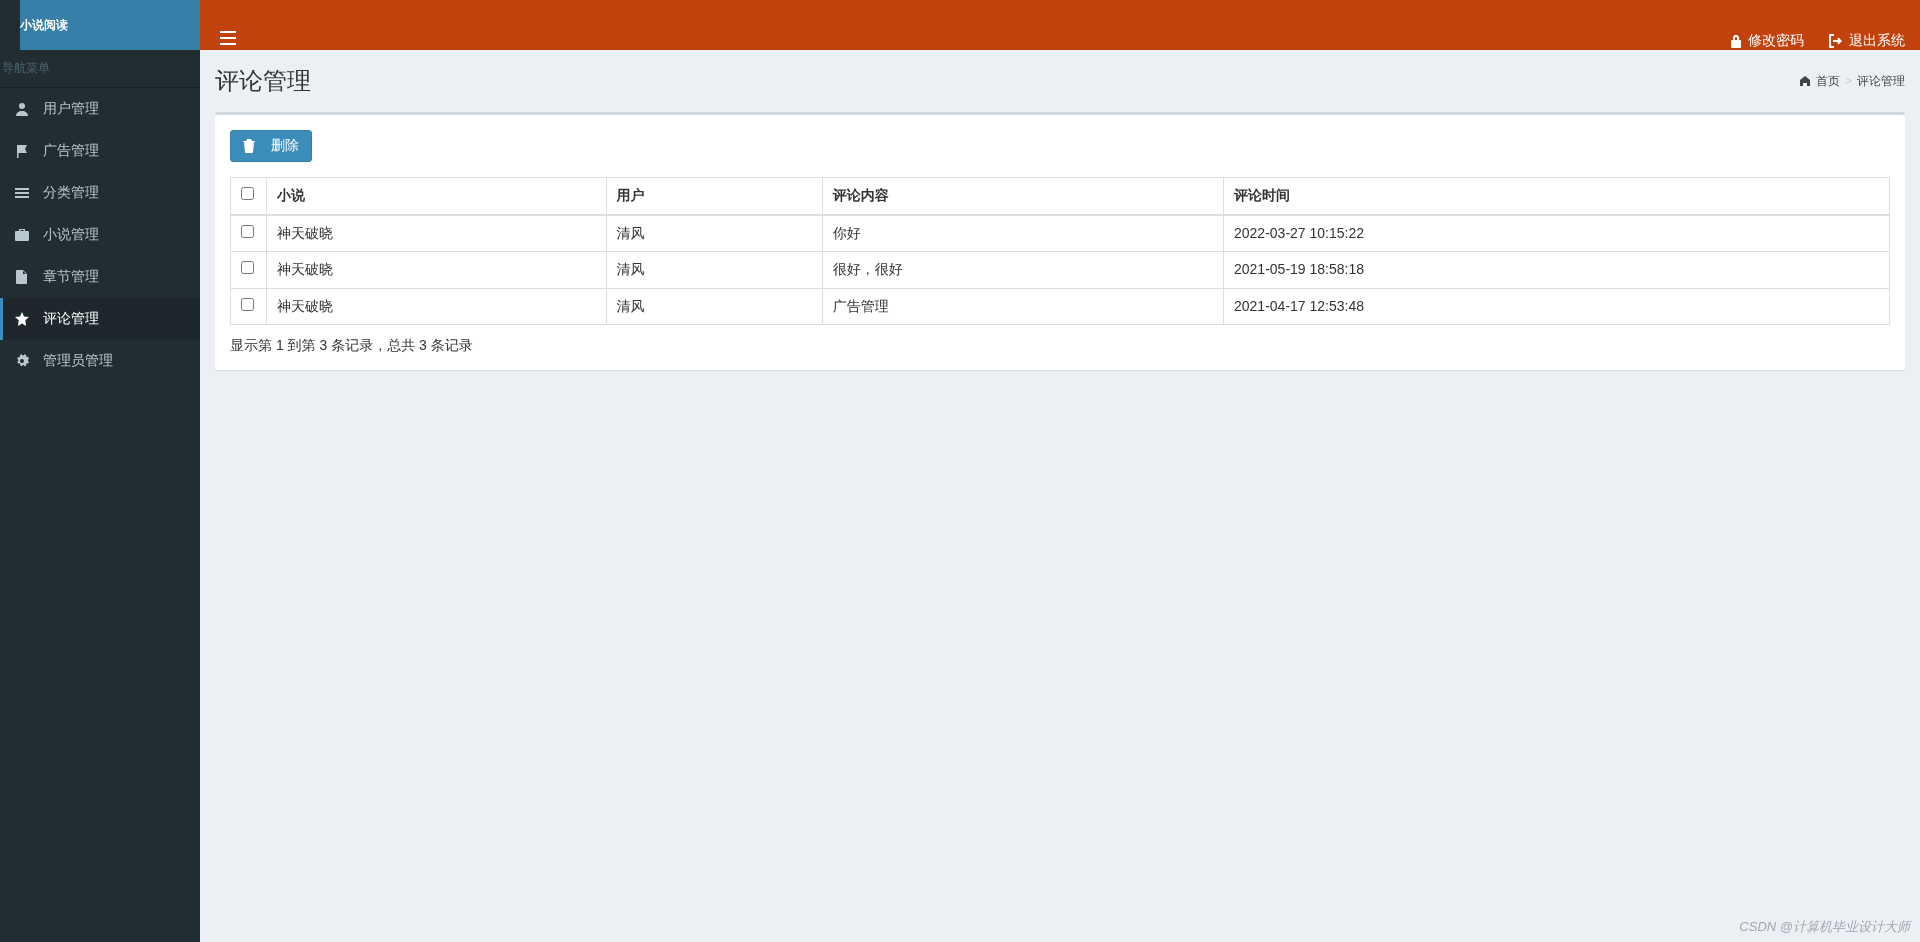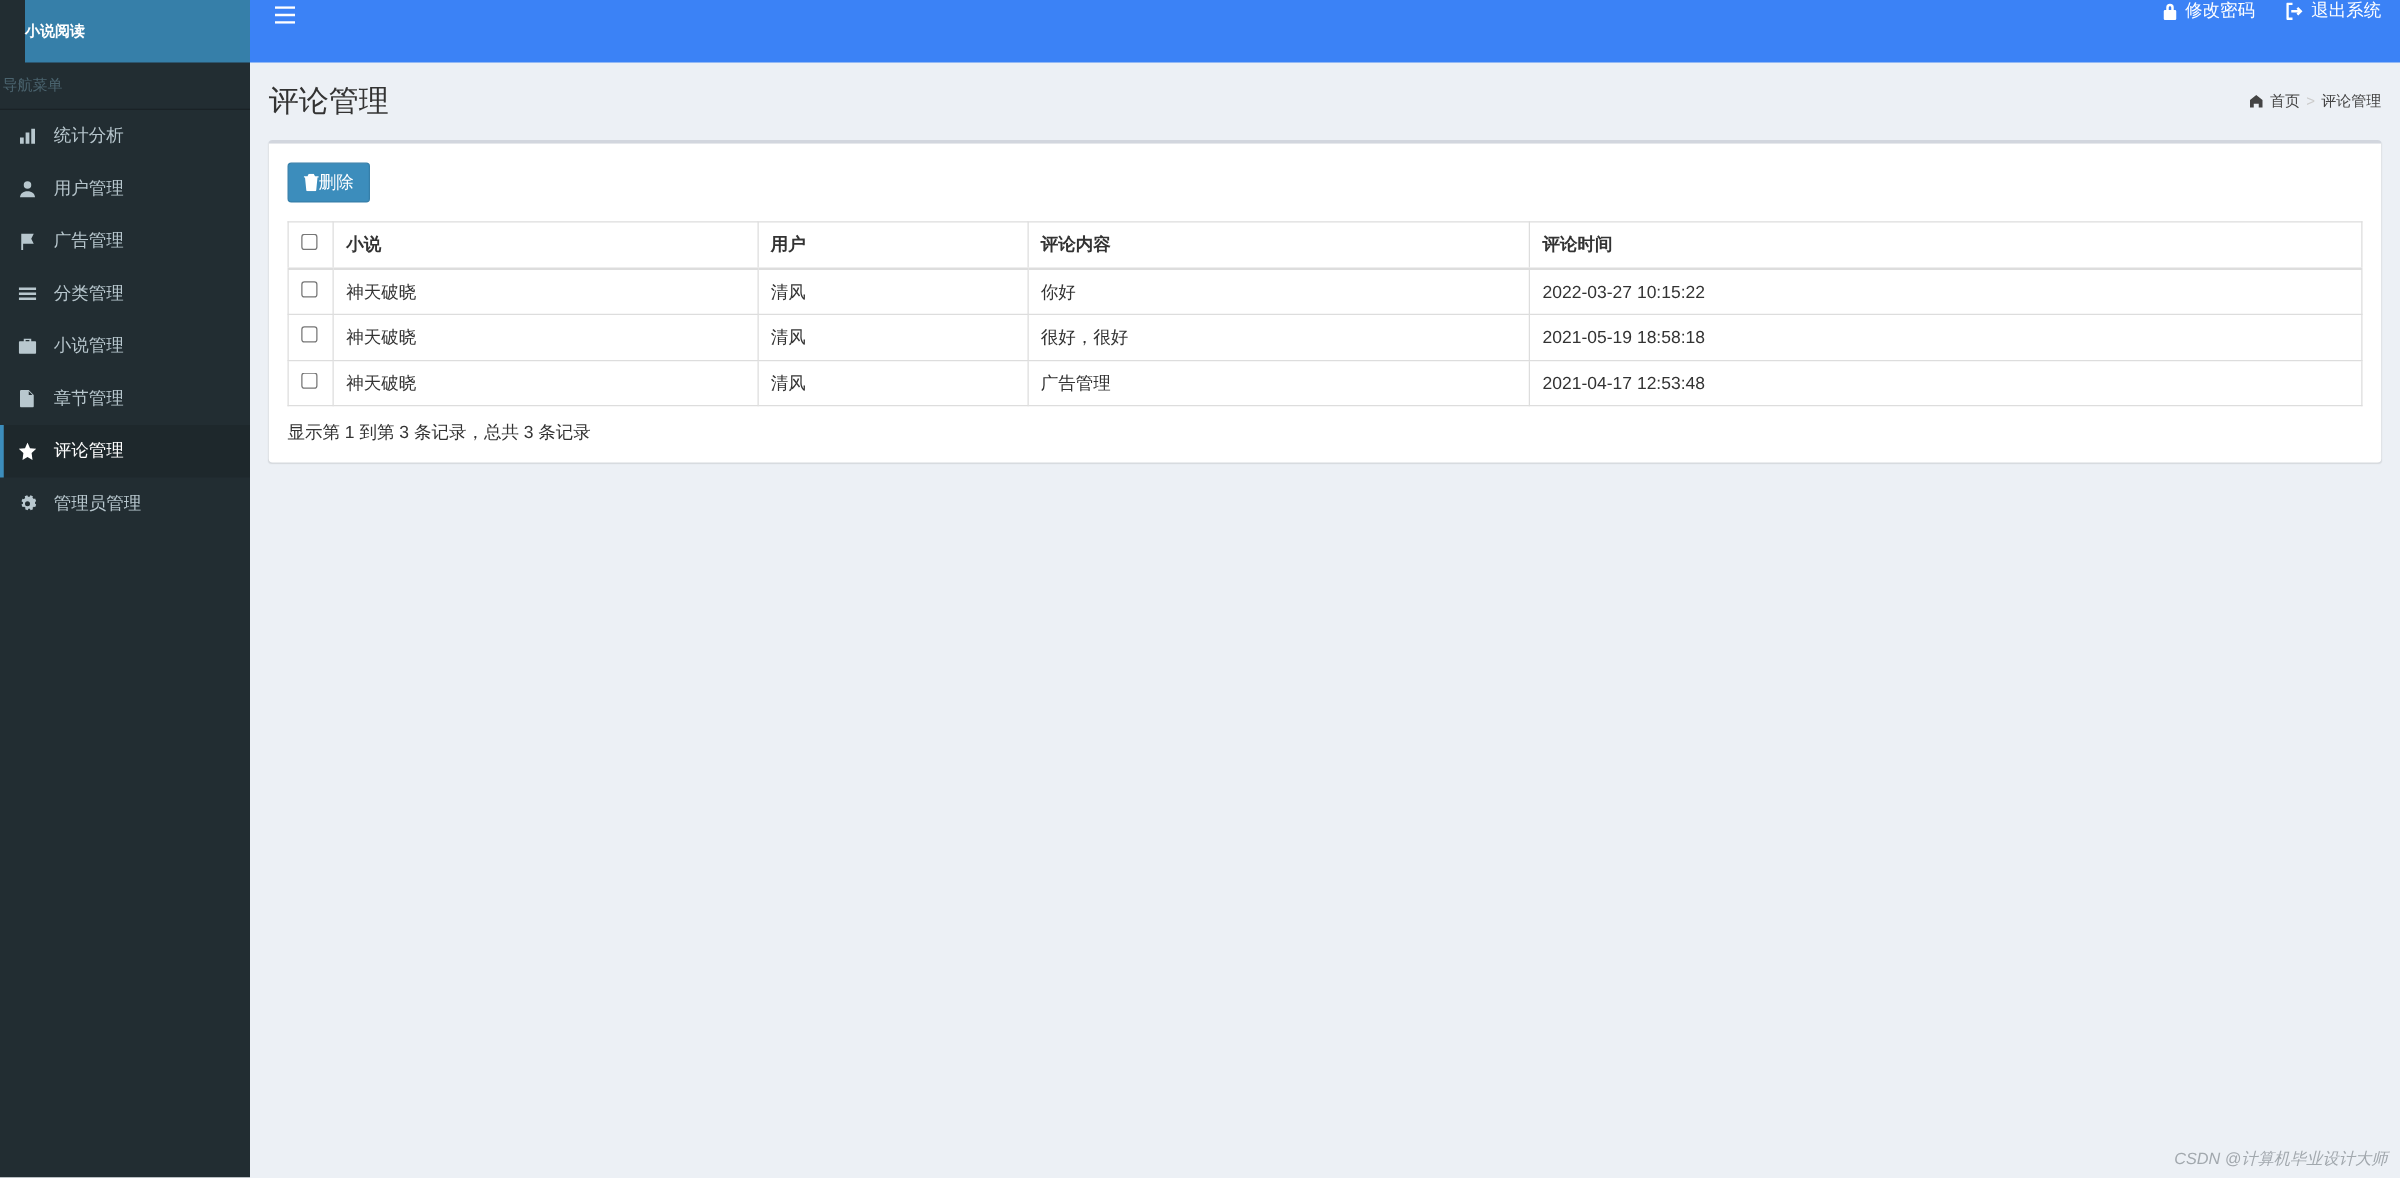--- a/index.html
+++ b/index.html
@@ -12,40 +12,40 @@
     .logo { background: #367fa9; height: 50px; display: flex; align-items: center; color: #fff; font-weight: bold; font-size: 12px; margin-left: 20px; }
     .nav-header { padding: 10px 15px 10px 2px; color: #4b646f; font-size: 12px; border-bottom: 1px solid #1a2226; }
     .nav-item { display: flex; align-items: center; padding: 12px 15px; color: #b8c7ce; cursor: pointer; }
     .nav-item.active { background: #1e282c; color: #fff; border-left: 3px solid #3c8dbc; padding-left: 12px; }
     .nav-item .icon { width: 20px; display: inline-flex; align-items: center; justify-content: flex-start; margin-right: 8px; }
     
     
     .main { flex: 1; display: flex; flex-direction: column; }
     
     
-    .topbar { background: #3b82f6; height: 50px; display: flex; align-items: flex-start; justify-content: space-between; padding: 0 15px; color: #fff; }
+    .topbar { background: #c2410c; height: 50px; display: flex; align-items: flex-end; justify-content: space-between; padding: 0 15px; color: #fff; }
     .hamburger { cursor: pointer; padding: 5px; }
     .topbar-right { display: flex; gap: 25px; }
     .topbar-link { display: inline-flex; align-items: center; gap: 6px; cursor: pointer; font-size: 14px; }
     
     
     .content-header { padding: 15px 15px 0 15px; display: flex; justify-content: space-between; align-items: center; }
     .content-header h1 { font-size: 24px; font-weight: 500; color: #333; }
     .breadcrumb { font-size: 12px; color: #444; display: flex; align-items: center; gap: 5px; }
     .breadcrumb a { color: #444; text-decoration: none; }
     .breadcrumb .sep { color: #ccc; }
     
     
     .content { padding: 15px; }
     .box { background: #fff; border-radius: 3px; border-top: 3px solid #d2d6de; box-shadow: 0 1px 1px rgba(0,0,0,0.1); }
     .box-header { padding: 10px 15px; border-bottom: 1px solid #f4f4f4; }
     .box-title { font-size: 18px; font-weight: 400; color: #444; }
     .box-body { padding: 15px; }
     
-    .btn { display: inline-flex; align-items: center; gap: 0; padding: 6px 12px; border-radius: 3px; border: 1px solid transparent; cursor: pointer; font-size: 14px; }
+    .btn { display: inline-flex; align-items: center; gap: 16px; padding: 6px 12px; border-radius: 3px; border: 1px solid transparent; cursor: pointer; font-size: 14px; }
     .btn-primary { background: #3c8dbc; border-color: #367fa9; color: #fff; }
     
     table.data-table { width: 100%; border-collapse: collapse; margin-top: 15px; border-radius: 19px; }
     table.data-table th, table.data-table td { padding: 8px 10px; border: 1px solid #ddd; text-align: left; line-height: 1.4; }
     table.data-table th { background: #fff; font-weight: bold; border-bottom: 2px solid #ddd; }
     .col-check { width: 36px; text-align: center; }
     
     .table-info { margin-top: 12px; color: #333; font-size: 14px; }
     
     .watermark { position: fixed; right: 10px; bottom: 6px; color: #9aa0a6; font-size: 13px; font-style: italic; opacity: .9; pointer-events: none; }
@@ -55,30 +55,20 @@
 </head>
 <body>
 
 <div class="wrapper">
   <aside class="sidebar">
     <div class="logo">
       <span>小说阅读</span>
     </div>
     <div class="nav-header">导航菜单</div>
     <nav id="nav">
-        <div class="nav-item">
-          <span class="icon">
-            <svg width="14" height="14" viewBox="0 0 14 14" fill="currentColor">
-              <rect x="1" y="8" width="3" height="5"></rect>
-              <rect x="5.5" y="4" width="3" height="9"></rect>
-              <rect x="10" y="1" width="3" height="12"></rect>
-            </svg>
-          </span>
-          <span>统计分析</span>
-        </div>
         <div class="nav-item">
           <span class="icon">
             <svg width="14" height="14" viewBox="0 0 14 14" fill="currentColor">
               <circle cx="7" cy="4" r="3"></circle>
               <path d="M1 14c0-3 2.5-5 6-5s6 2 6 5H1z"></path>
             </svg>
           </span>
           <span>用户管理</span>
         </div>
         <div class="nav-item">

